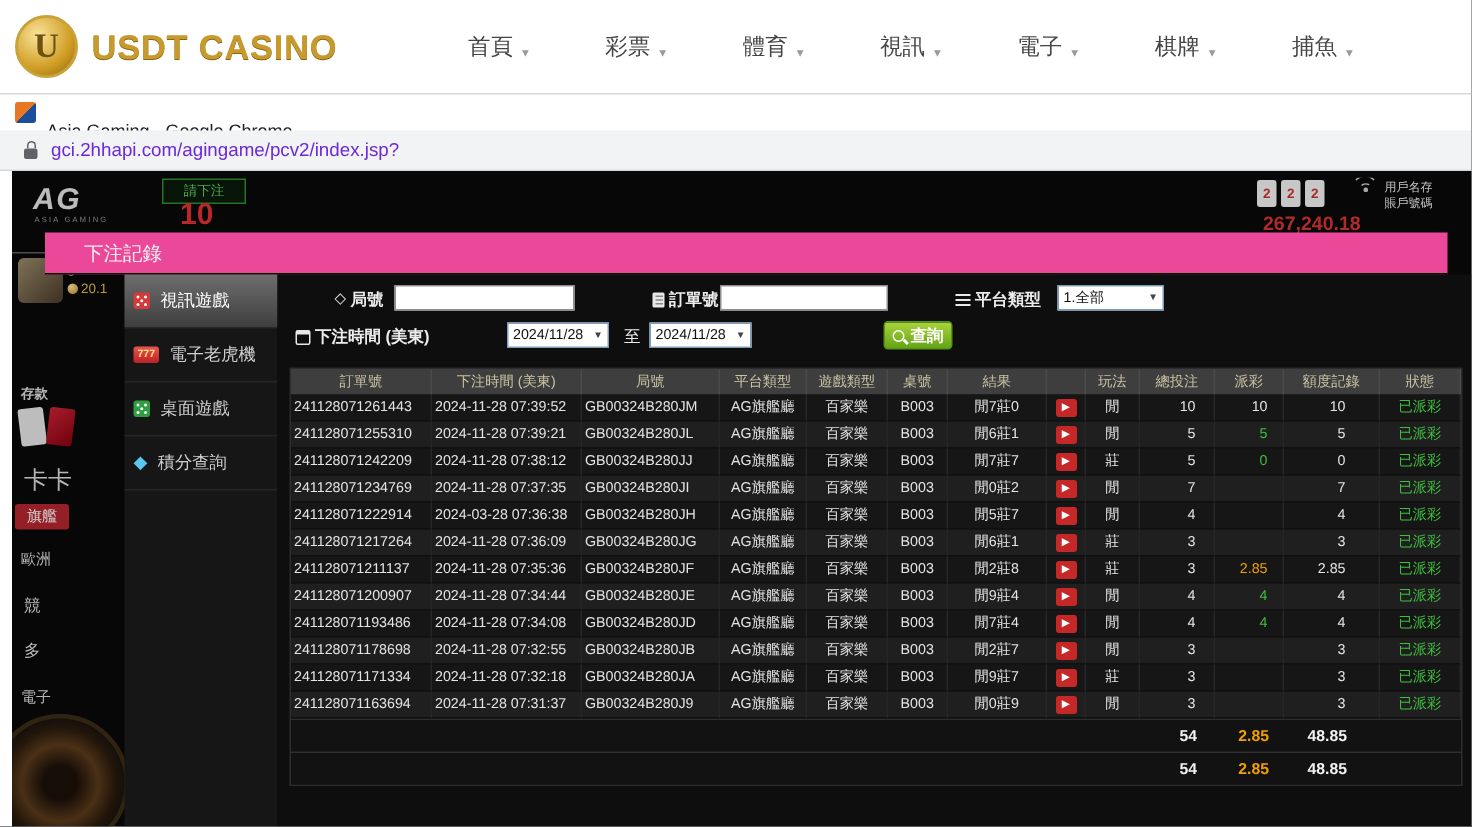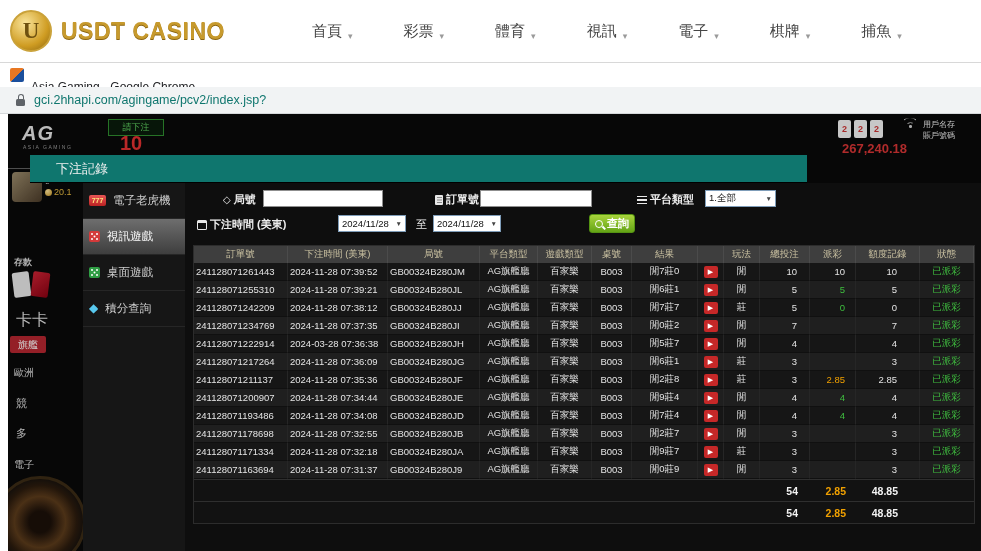--- a/index.html
+++ b/index.html
@@ -25,21 +25,21 @@
                    padding-left:10px;box-sizing:border-box;}
   .favicon{width:14px;height:14px;border-radius:2px;
            background:linear-gradient(135deg,#e87722 0 50%,#1b4f9c 50% 100%);}
   .title-text{font-size:12px;color:#202124;margin-top:24px;}
   .chrome-urlbar{position:absolute;top:87px;left:0;width:981px;height:27px;background:#f1f3f4;
                  border-bottom:1px solid #d5d8da;display:flex;align-items:center;gap:9px;
                  padding-left:16px;box-sizing:border-box;cursor:text;}
   .lock{position:relative;width:9px;height:7px;background:#5f6368;border-radius:1.5px;margin-top:4px;}
   .lock::before{content:"";position:absolute;left:1.5px;top:-4.5px;width:4px;height:4px;
                 border:1.5px solid #5f6368;border-bottom:none;border-radius:3px 3px 0 0;}
-  .url-text{font-size:12.5px;color:#0f766e;}
+  .url-text{font-size:12.5px;color:#6d28d9;}
 
   
   .casino{position:absolute;top:114px;left:8px;width:973px;height:437px;background:#070707;overflow:hidden;}
   .bg{position:absolute;inset:0;z-index:1;opacity:.82;}
   .bg .ag{position:absolute;left:14px;top:8px;color:#e3e3e3;font-size:20px;font-weight:bold;
           font-style:italic;letter-spacing:1px;}
   .bg .ag-sub{position:absolute;left:15px;top:30px;color:#9a9a9a;font-size:5px;letter-spacing:1.5px;}
   .hr-line{position:absolute;left:0;top:54px;width:75px;height:1px;background:rgba(255,255,255,.35);}
   .bet-box{position:absolute;left:100px;top:5px;width:54px;height:15px;border:1px solid #2e8b2e;
            background:rgba(8,36,10,.65);color:#5ecf5e;font-size:9px;line-height:15px;text-align:center;}
@@ -66,21 +66,21 @@
          border-radius:2px;transform:rotate(-7deg);}
   .thumb2{position:absolute;left:24px;top:158px;width:17px;height:25px;border-radius:2px;
           background:linear-gradient(135deg,#c23,#801);transform:rotate(7deg);}
   .flag{position:absolute;left:2px;top:222px;width:36px;height:17px;background:#b3252f;border-radius:2px;
         color:#fff;font-size:10px;text-align:center;line-height:17px;}
   .roulette{position:absolute;left:-14px;top:362px;width:86px;height:86px;border-radius:50%;
             border:3px solid #3a2a14;
             background:radial-gradient(circle,#1a0f08 18%,#5a3a1a 42%,#2a1a0c 60%,#0d0d0d 78%);}
 
   
-  .modal-header{position:absolute;left:22px;top:41px;width:777px;height:28px;background:#0f766e;
+  .modal-header{position:absolute;left:22px;top:41px;width:935px;height:28px;background:#ec4899;
                 border-bottom:1px solid #000;z-index:5;color:#f0f0f0;font-size:13px;line-height:28px;
                 padding-left:26px;box-sizing:border-box;}
   .modal-side{position:absolute;left:75px;top:69px;width:102px;height:368px;background:#161616;z-index:5;}
   .side-item{height:36px;display:flex;align-items:center;gap:5px;padding-left:6px;box-sizing:border-box;
              border-bottom:1px solid #262626;color:#cfcfcf;font-size:11.5px;cursor:pointer;}
   .side-item.active{background:linear-gradient(#6e6e6e,#3e3e3e);color:#fff;}
   .mi{display:inline-block;flex:0 0 auto;margin-right:2px;}
   .mi-dice-red,.mi-dice-green{width:11px;height:11px;border-radius:2px;}
   .mi-dice-red{background:#d43a3a;}
   .mi-dice-green{background:#2f9e44;}
@@ -232,27 +232,27 @@
     <div class="frag" style="left:8px;top:312px;font-size:11px;">多</div>
     <div class="frag" style="left:6px;top:344px;font-size:10px;">電子</div>
     <div class="roulette"></div>
   </div>
 
   <div class="modal-header">
     <span>下注記錄</span>
   </div>
 
   <div class="modal-side">
+      <div class="side-item active">
+        <span class="mi mi-dice-red"></span>
+        <span>視訊遊戲</span>
+      </div>
       <div class="side-item">
         <span class="mi mi-slot">777</span>
         <span>電子老虎機</span>
-      </div>
-      <div class="side-item active">
-        <span class="mi mi-dice-red"></span>
-        <span>視訊遊戲</span>
       </div>
       <div class="side-item">
         <span class="mi mi-dice-green"></span>
         <span>桌面遊戲</span>
       </div>
       <div class="side-item">
         <span class="mi mi-gem">◆</span>
         <span>積分查詢</span>
       </div>
     </div>

